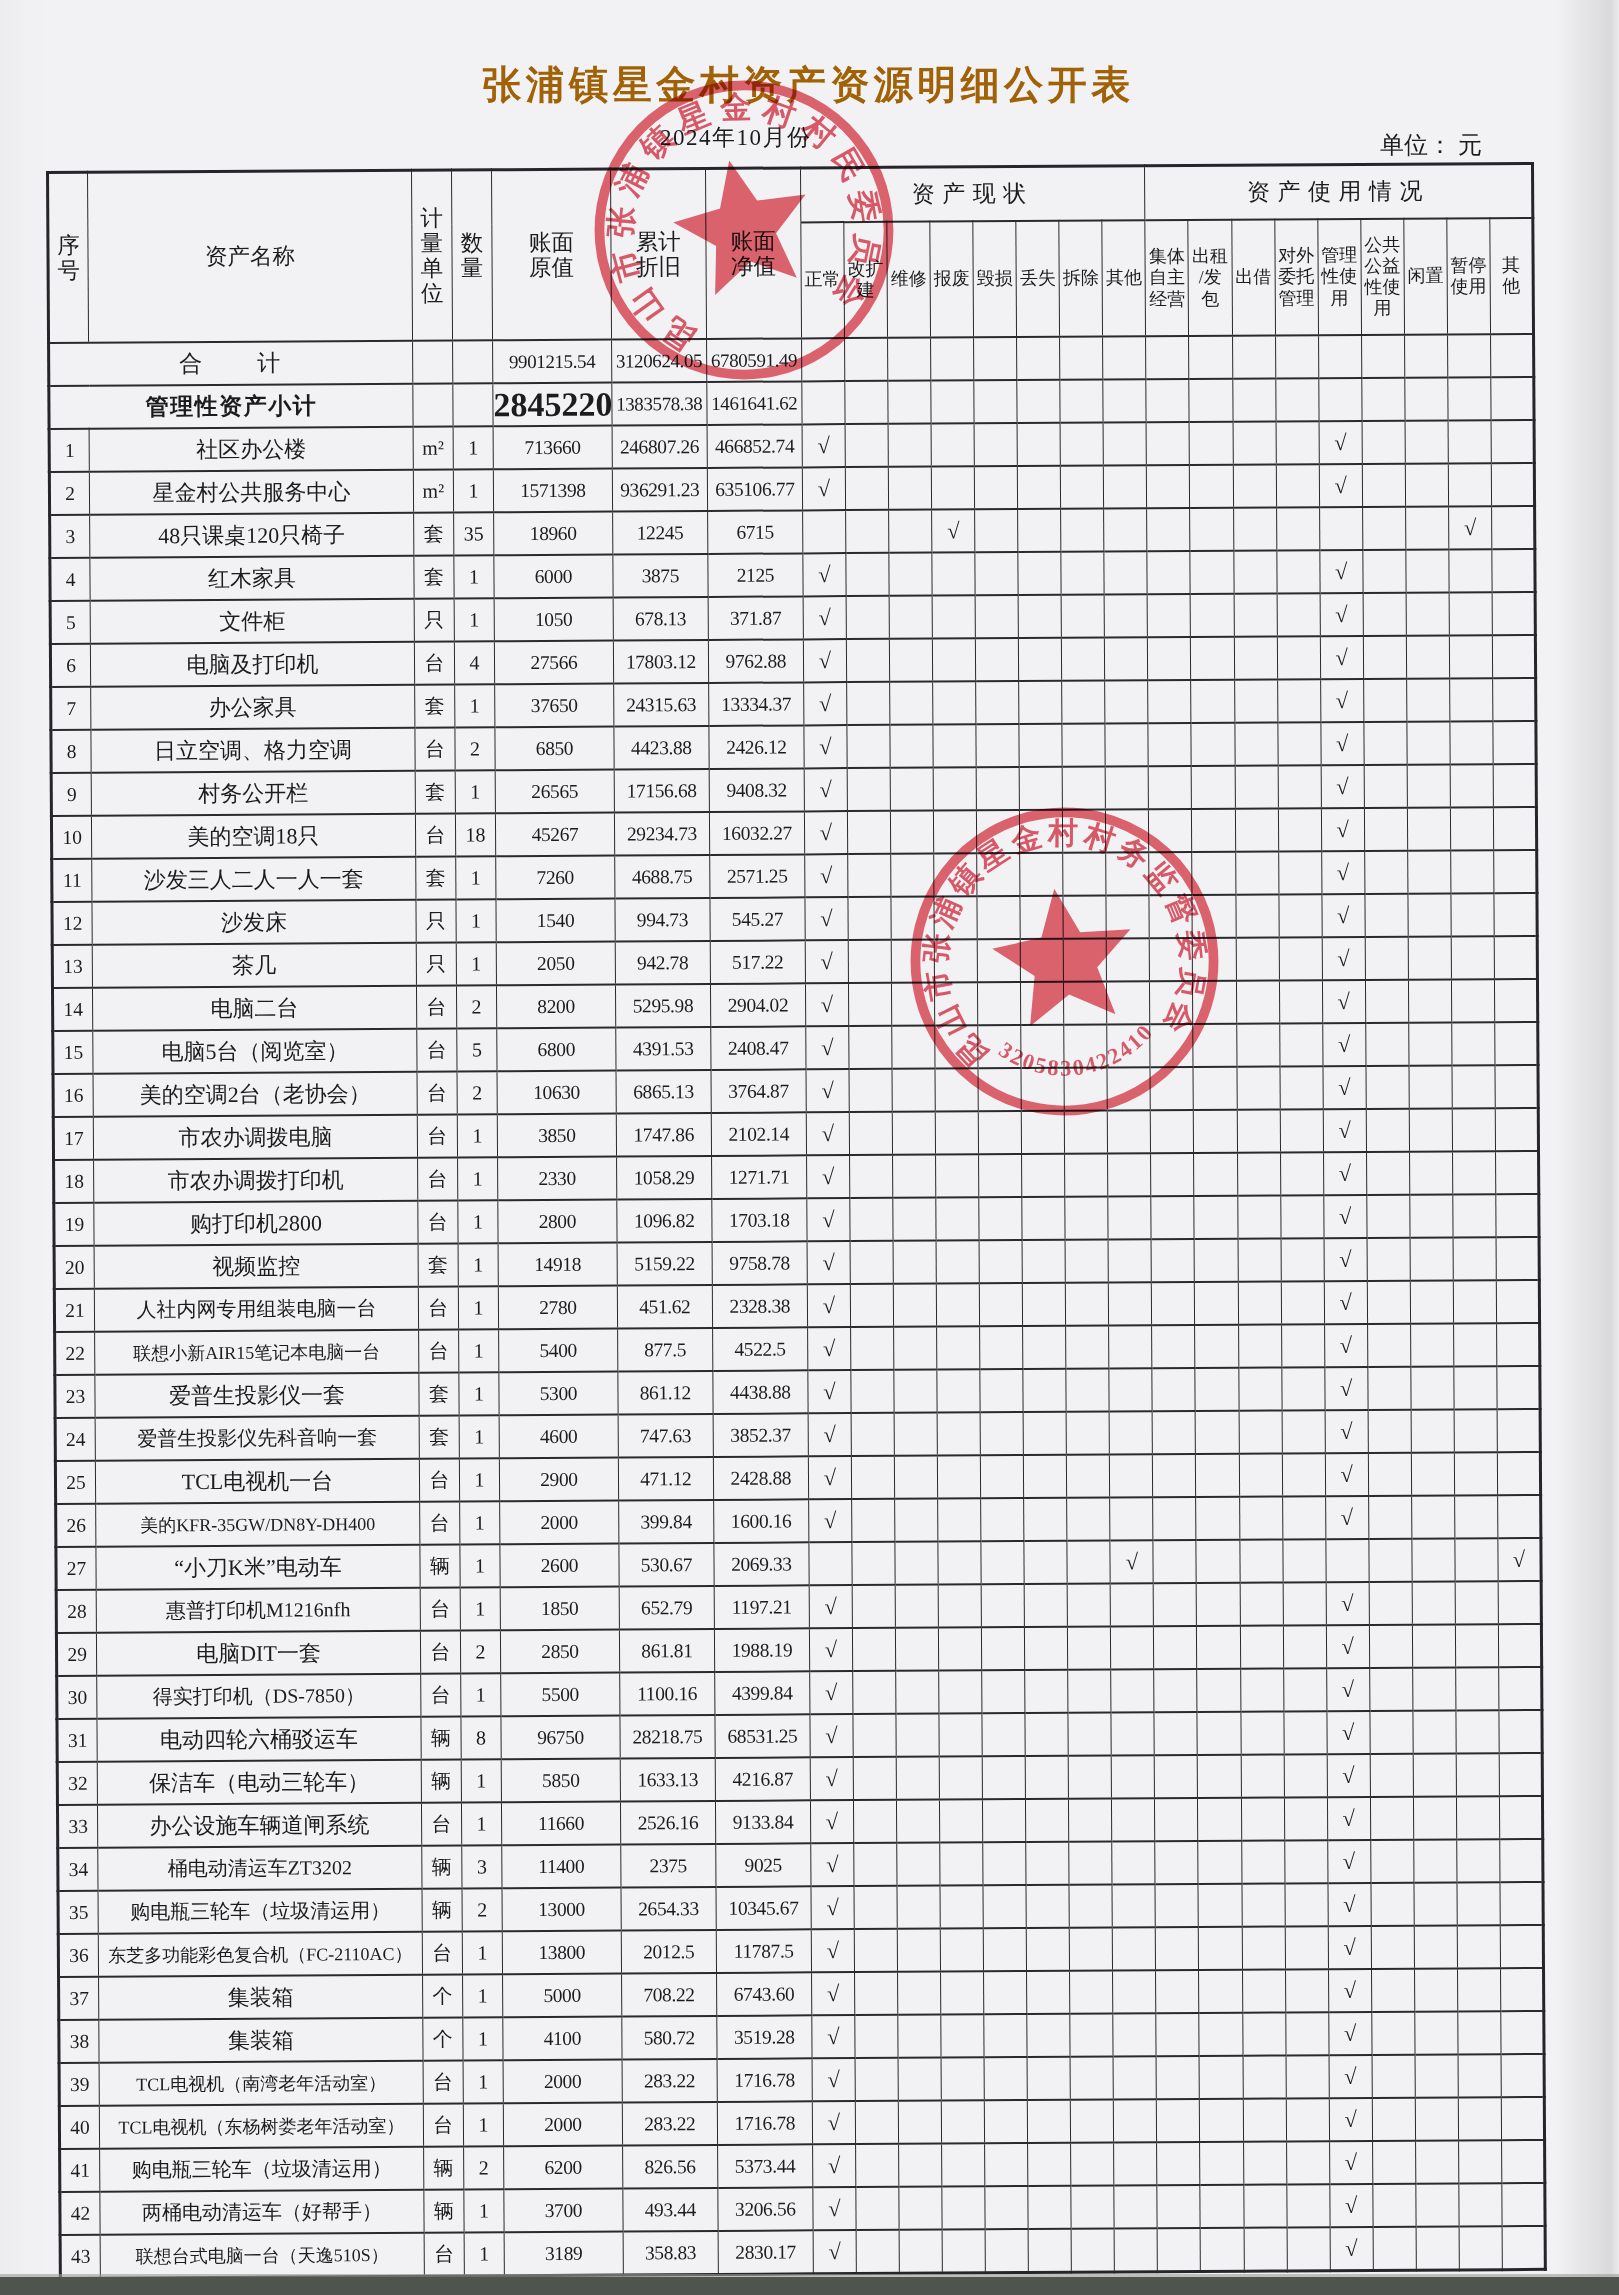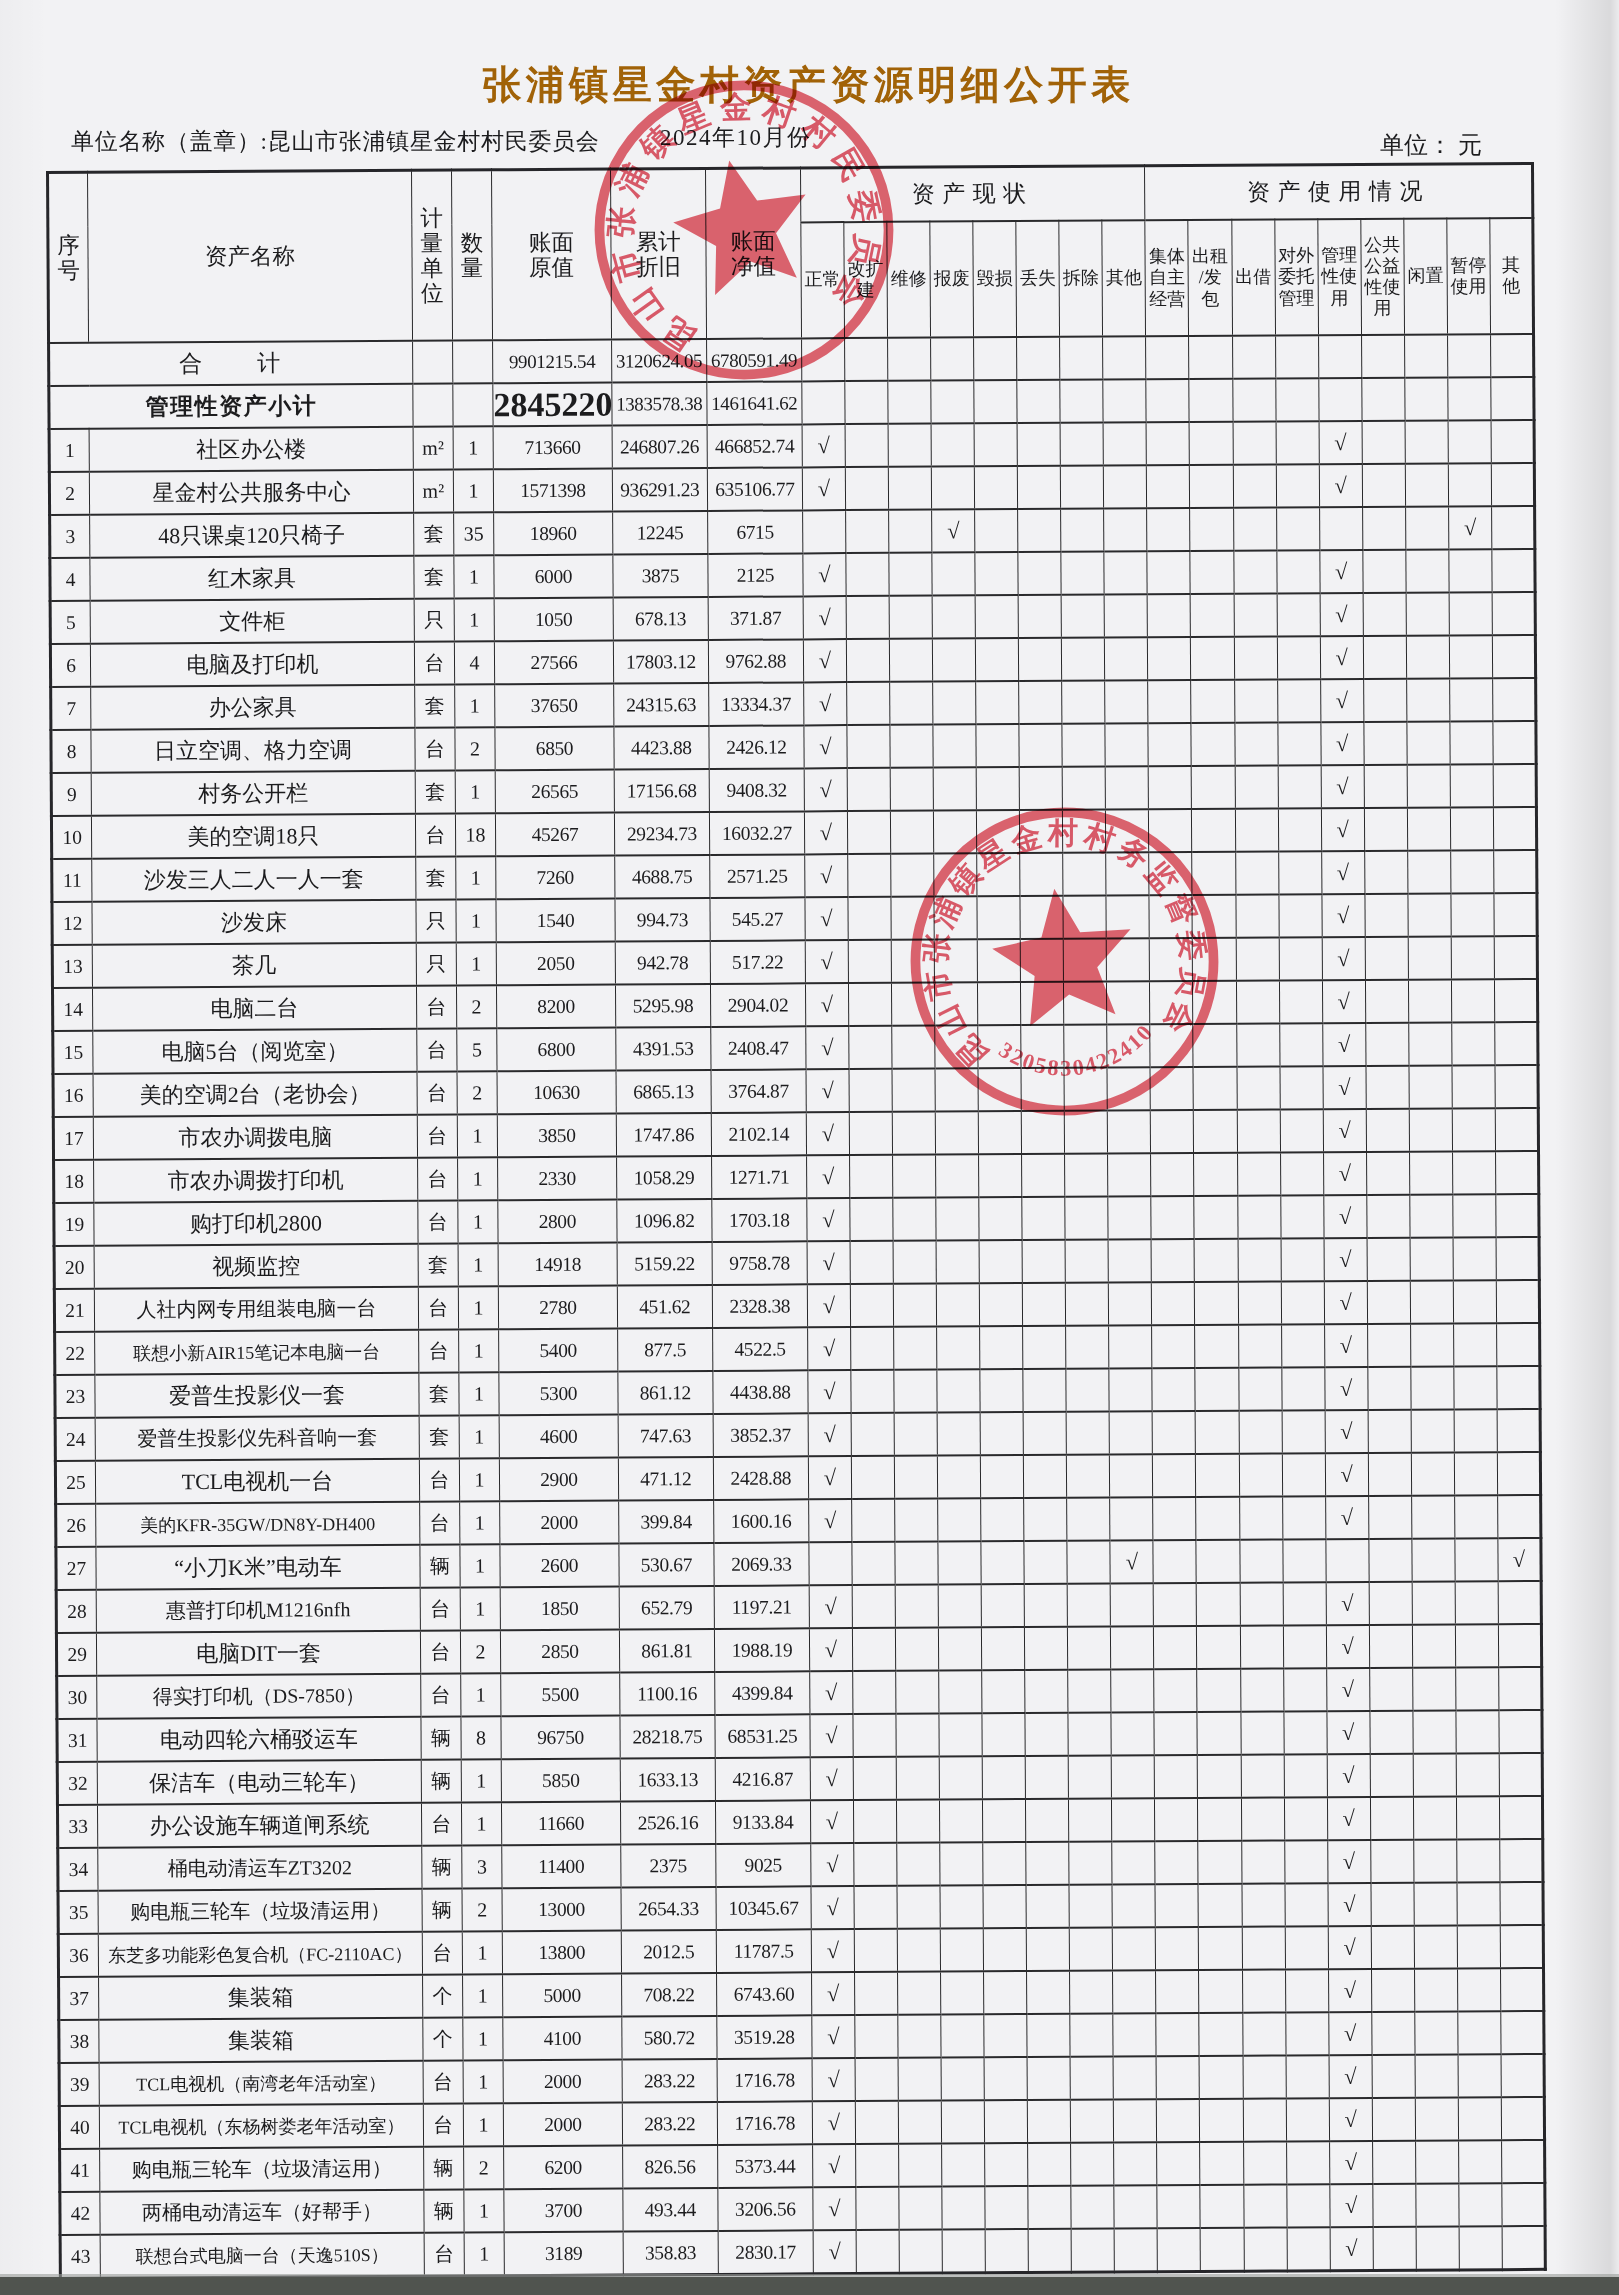--- a/index.html
+++ b/index.html
@@ -52,21 +52,20 @@
   .scanner-band2{position:absolute;left:0;bottom:18px;width:1620px;height:3px;background:#9a9d99;opacity:.6;}
 </style>
 </head>
 <body>
 
 <div class="paper-shading"></div>
 
 <div class="page-title">张浦镇星金村资产资源明细公开表</div>
 
 <div class="meta-line">
-  <span class="unit-name">单位名称（盖章）:昆山市张浦镇星金村村民委员会</span>
   <span class="period">2024年10月份</span>
   <span class="currency">单位： 元</span>
 </div>
 
 <div class="sheet">
   <table class="assets">
     <colgroup>
         <col style="width: 2.7%;">
         <col style="width: 21.8%;">
         <col style="width: 2.7%;">

